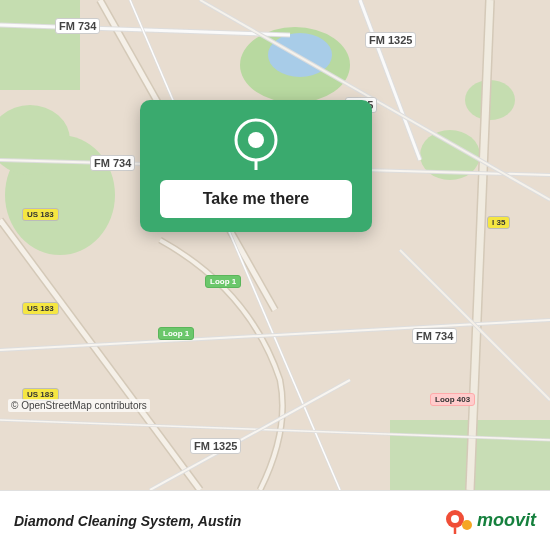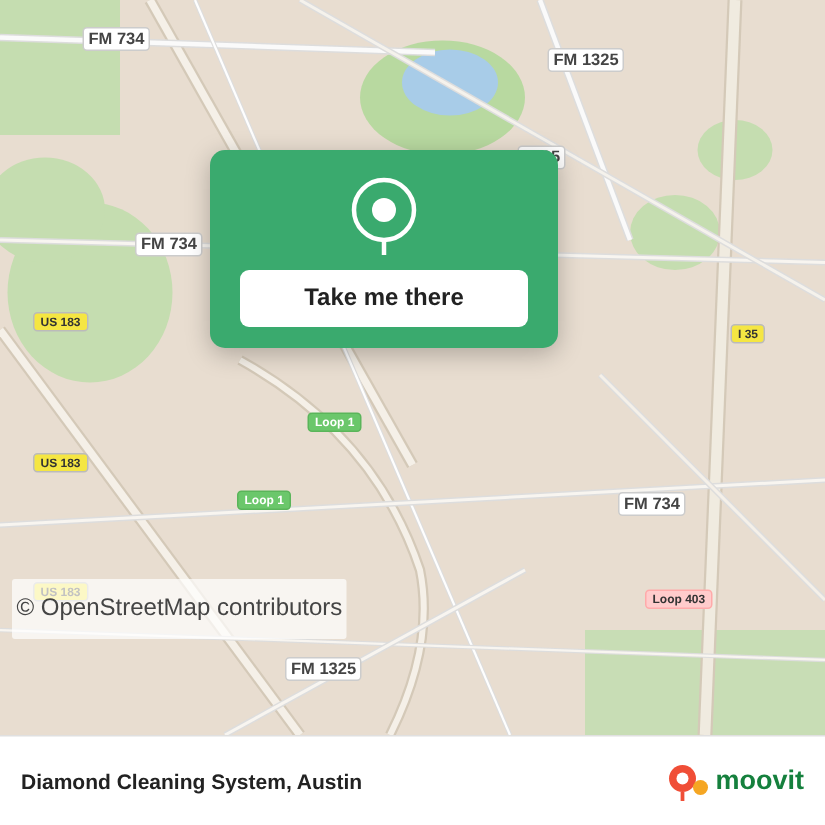--- a/index.html
+++ b/index.html
@@ -66,20 +66,21 @@
       height: 60px;
       background: white;
       display: flex;
       align-items: center;
       justify-content: space-between;
       padding: 0 14px;
       border-top: 1px solid #e0e0e0;
       position: absolute;
       bottom: 0;
       left: 0;
+      font-style: italic;
     }
 
     #business-info {
       display: flex;
       flex-direction: column;
     }
 
     #business-name {
       font-size: 14px;
       font-weight: 600;
@@ -129,26 +130,26 @@
     .green-badge {
       background: #6bc76b;
       color: white;
       border: 1px solid #5ab55a;
       text-align: right;
     }
 
     
     #copyright {
       position: absolute;
-      bottom: 64px;
+      bottom: 78px;
       left: 8px;
-      font-size: 16px;
+      font-size: 10px;
       color: #444;
       background: rgba(255,255,255,0.7);
-      padding: 11px 3px;
+      padding: 1px 3px;
       border-radius: 2px;
     }
   </style>
 </head>
 <body>
 
 <div id="map-container">
 
   <svg id="map-svg" viewBox="0 0 550 490" xmlns="http://www.w3.org/2000/svg">
 

